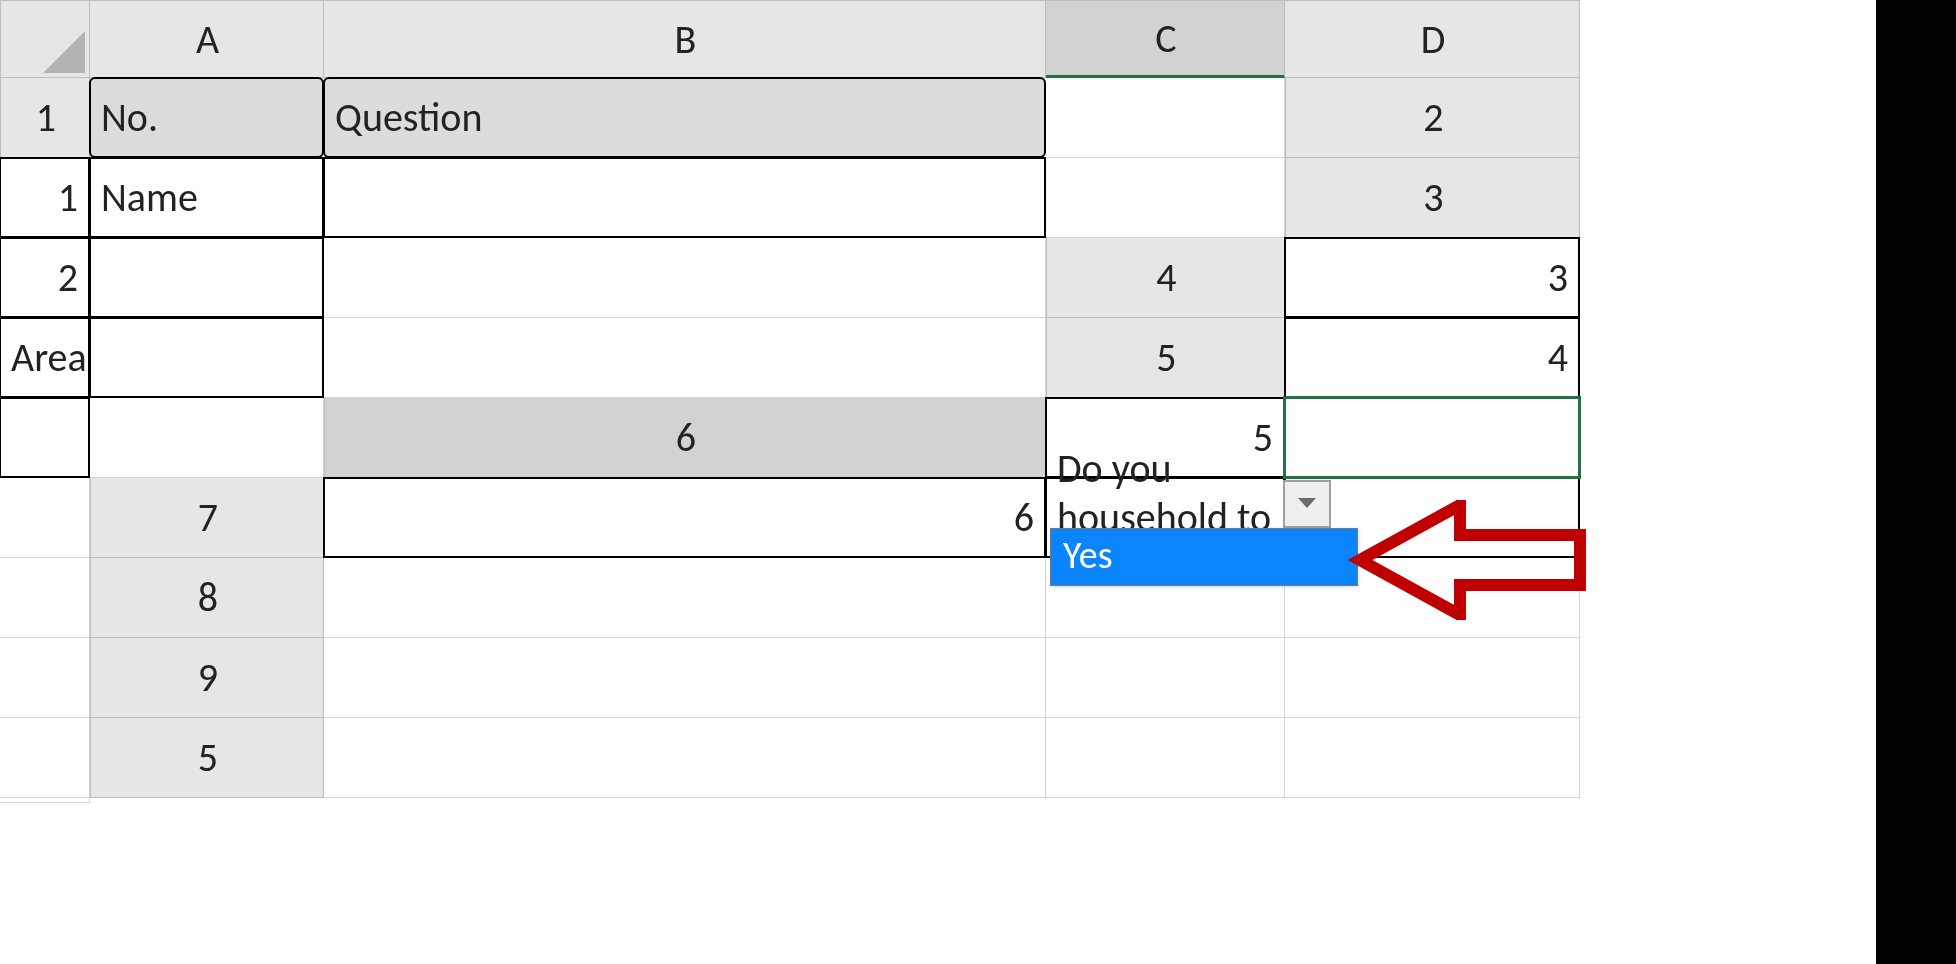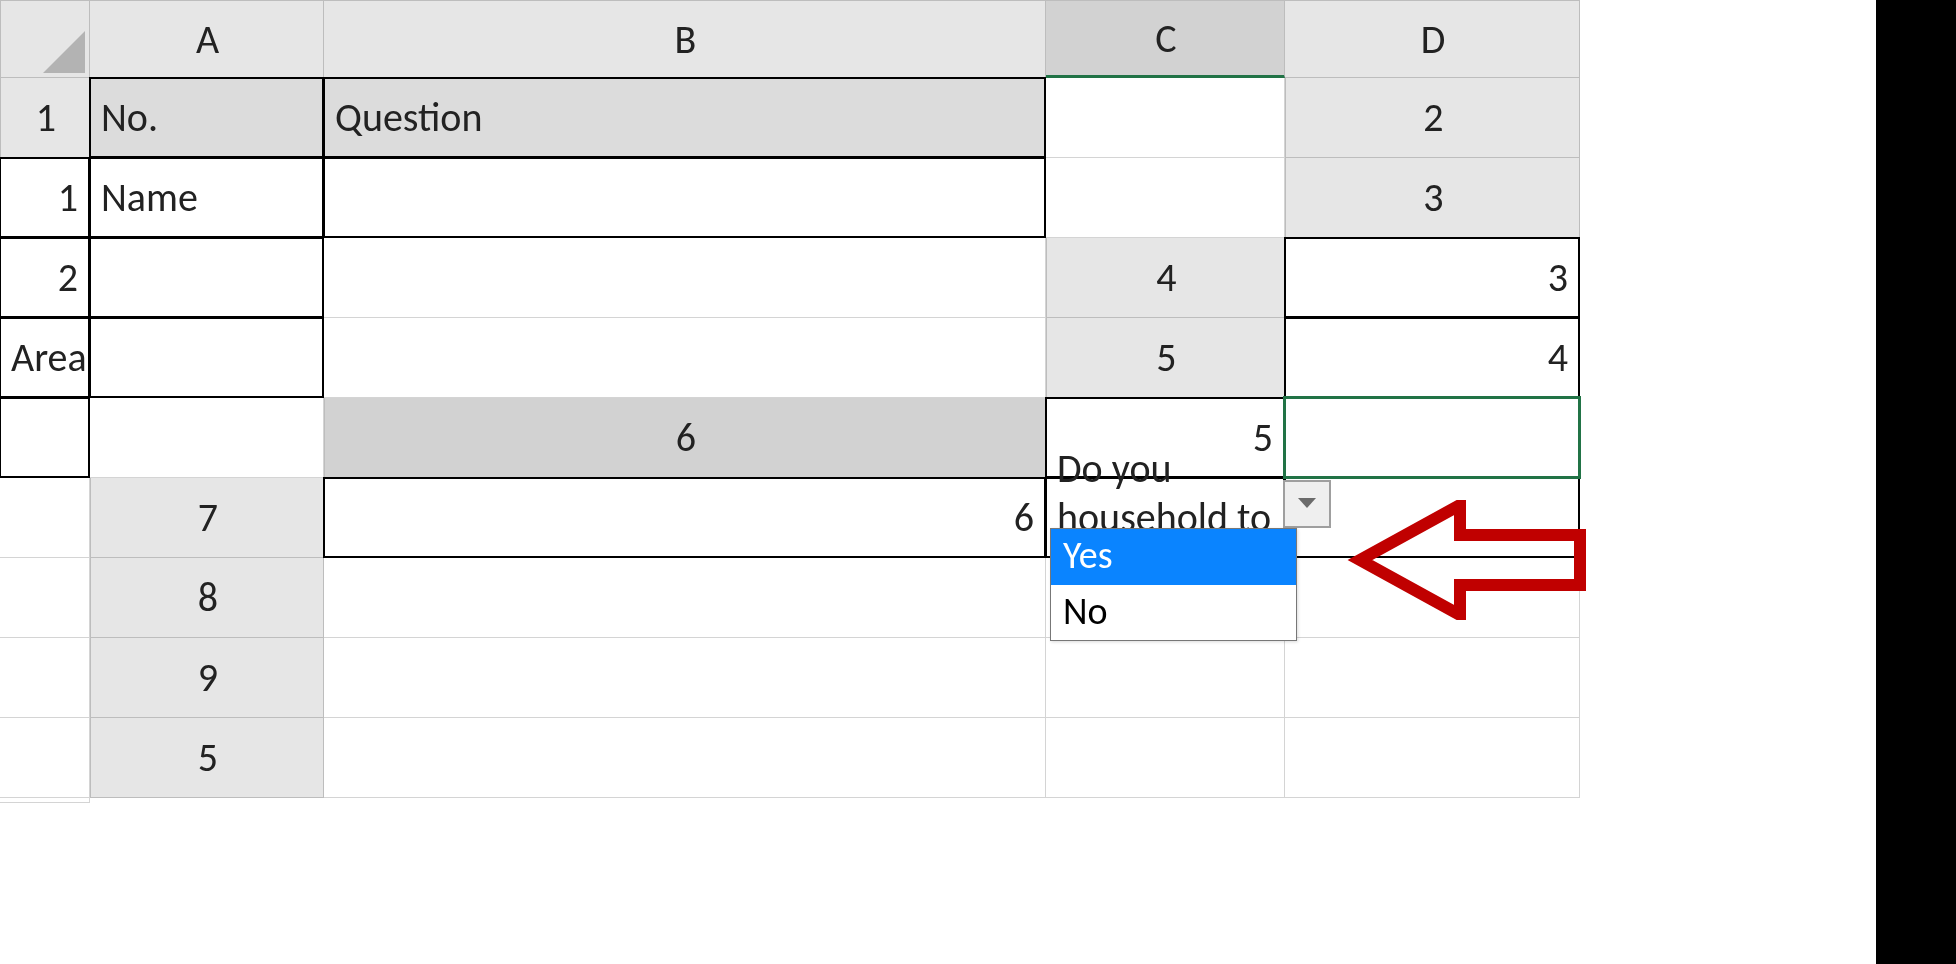--- a/index.html
+++ b/index.html
@@ -62,21 +62,21 @@
   .row-header.active { background: #d2d2d2; }
   .col-header.active-col {
     border-bottom: 3px solid #217346;
     background: #d2d2d2;
   }
   
   .tbl {
     border: 2px solid #000;
     margin: -1px 0 0 -1px;
   }
-  .tbl.header-row { background: #dcdcdc; }
+  .tbl.header-row { background: #dcdcdc; border-radius: 6px; }
   .num { justify-content: flex-end; padding-right: 10px; }
   
   .selected {
     outline: 3px solid #217346;
     outline-offset: -2px;
     z-index: 5;
     background: #fff;
   }
   
   .dd-btn {
@@ -91,21 +91,21 @@
     align-items: center;
     justify-content: center;
     z-index: 20;
   }
   .dd-btn svg { width: 20px; height: 14px; }
   
   .dd-list {
     position: absolute;
     left: 1050px;
     top: 528px;
-    width: 247px;
+    width: 308px;
     background: #fff;
     border: 1px solid #777;
     z-index: 25;
     box-shadow: 1px 1px 3px rgba(0,0,0,0.15);
   }
   .dd-item {
     font-size: 38px;
     padding: 4px 12px 6px 12px;
     line-height: 1.2;
     color: #000;
@@ -204,21 +204,20 @@
   <div class="dd-btn">
     <span>
       <svg viewBox="0 0 20 14">
           <polygon points="1,2 19,2 10,12" fill="#6b6b6b"></polygon>
         </svg>
     </span>
   </div>
 
   <div class="dd-list">
     <div class="dd-item sel">Yes</div>
-    <div class="dd-item">No</div>
   </div>
 
   <div class="arrow-annot">
     <svg width="250" height="120" viewBox="0 0 250 120">
       <path d="M 240 35 L 240 85 L 120 85 L 120 115 L 20 60 L 120 5 L 120 35 Z" fill="none" stroke="#c00000" stroke-width="12" stroke-linejoin="miter"></path>
     </svg>
   </div>
 </div>
 
 </body></html>

